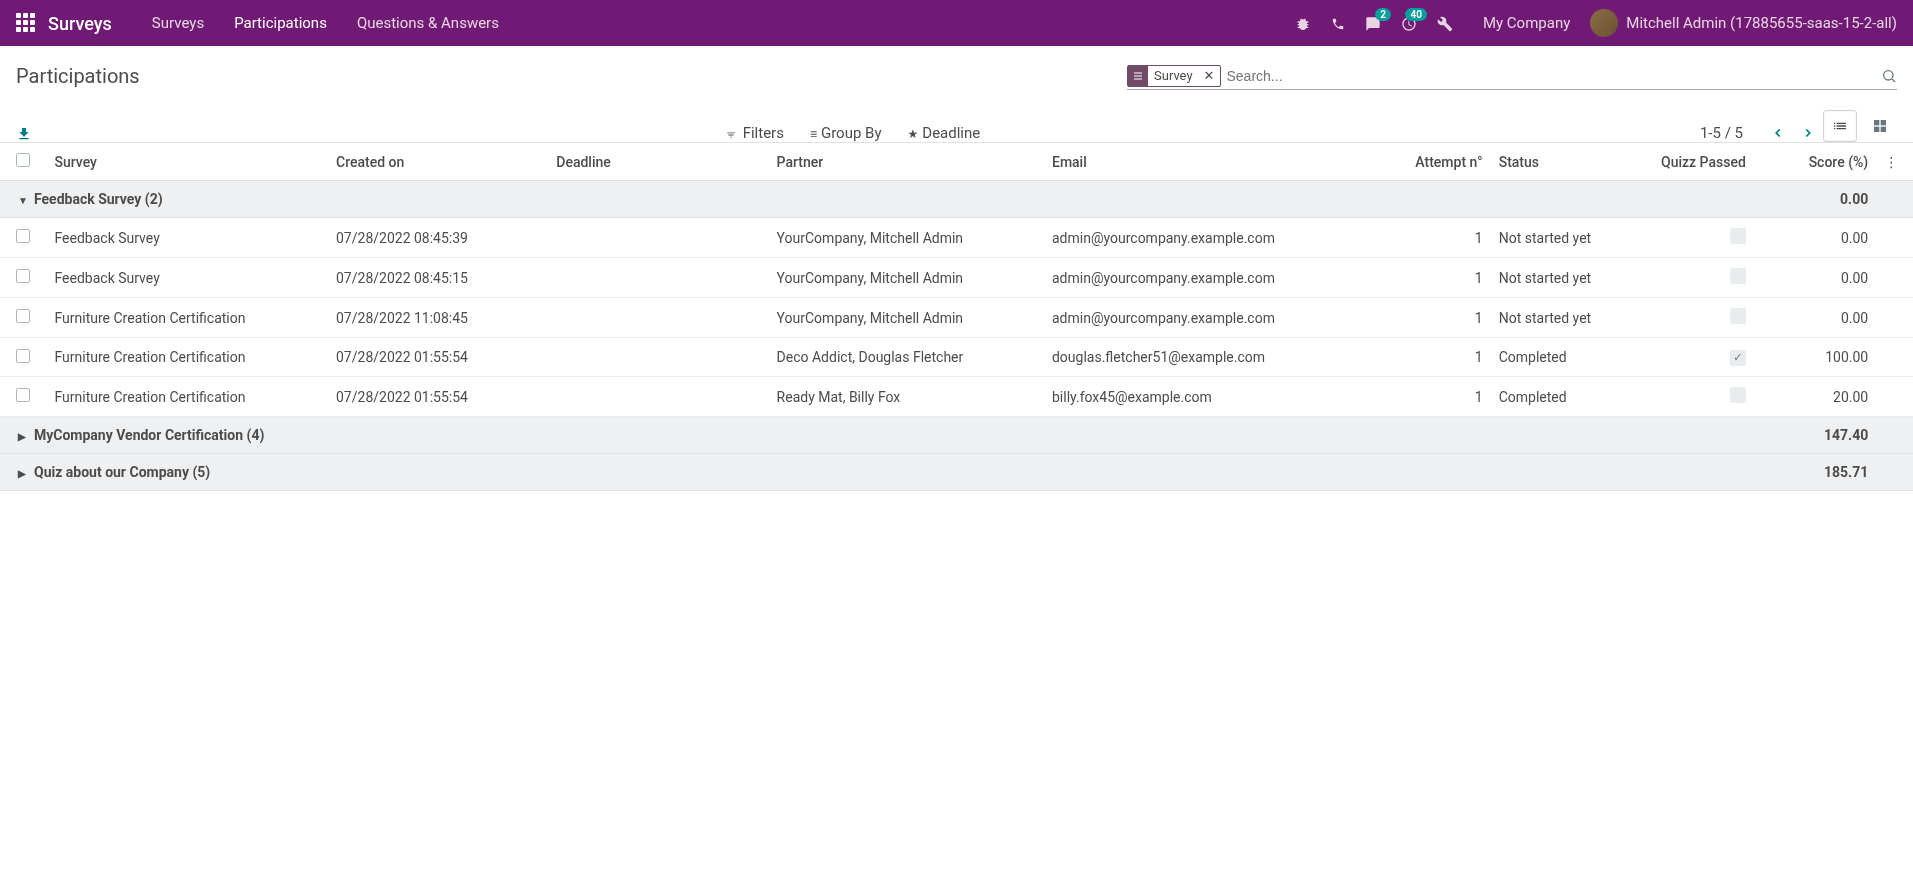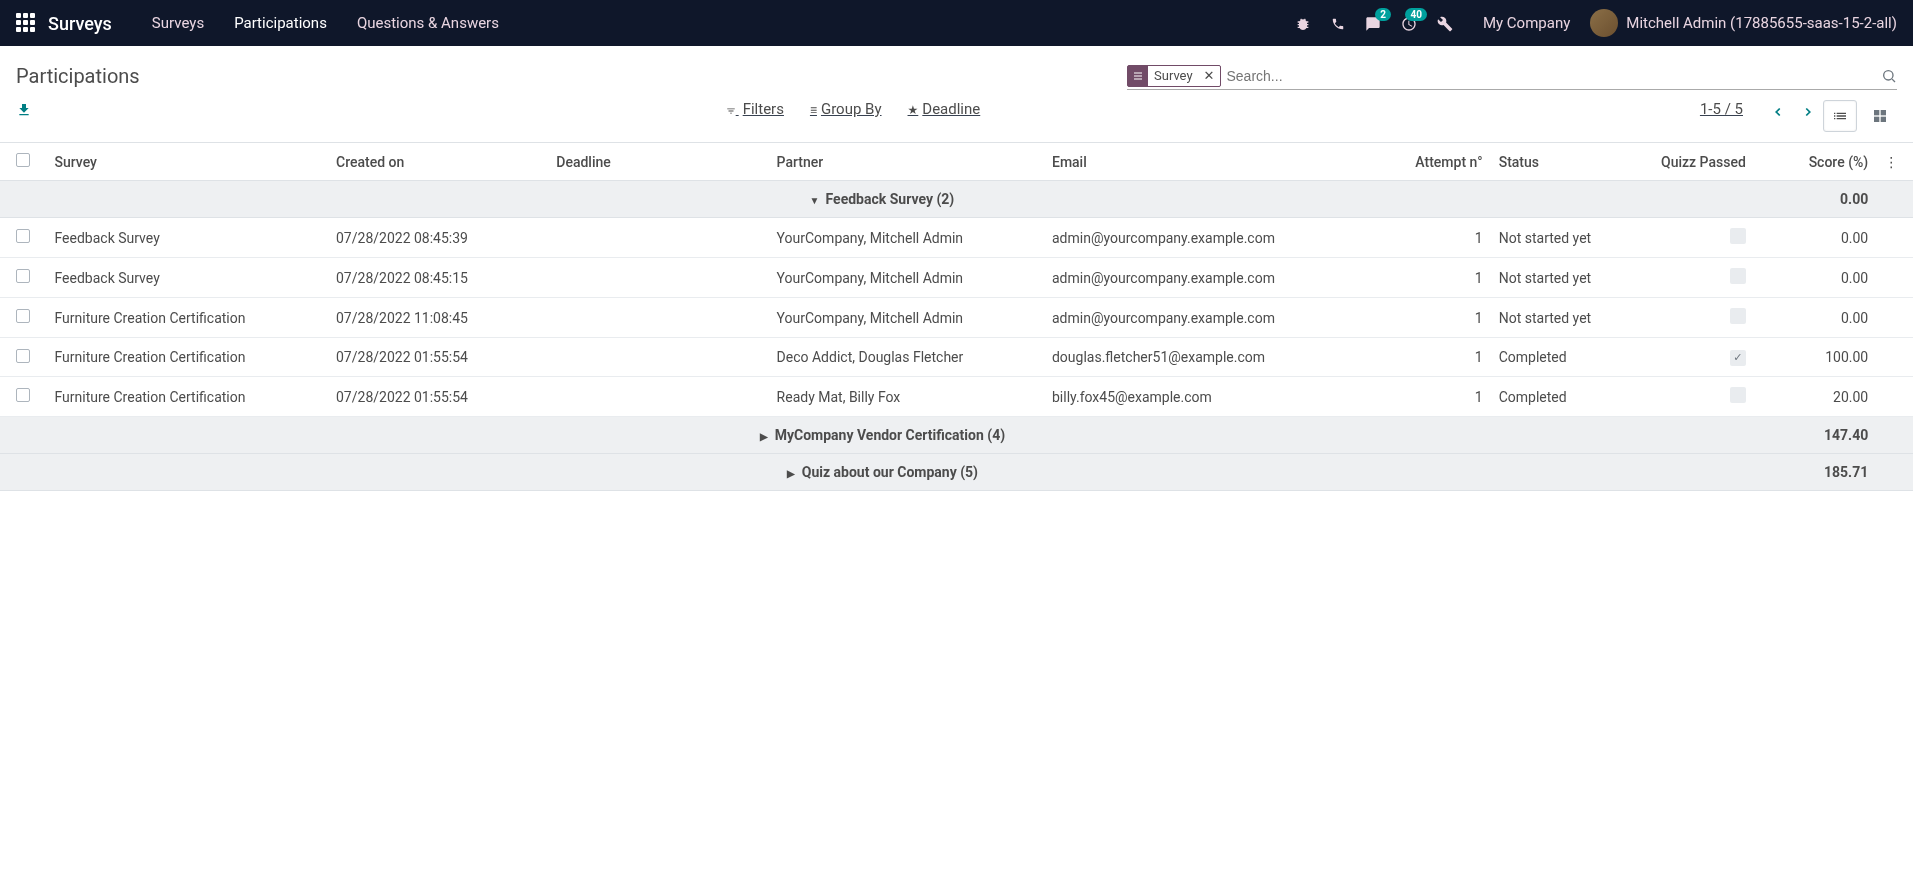--- a/index.html
+++ b/index.html
@@ -1,18 +1,18 @@
 <!DOCTYPE html>
 <html><head>
 <meta charset="utf-8">
 <style>
 * { box-sizing: border-box; margin: 0; padding: 0; }
 body { font-family: -apple-system, BlinkMacSystemFont, "Segoe UI", Roboto, "Helvetica Neue", Arial, sans-serif; font-size: 14px; color: #374151; background: #fff; }
 
-.navbar { background: #0f172a; height: 46px; display: flex; align-items: center; color: #fff; padding: 0 16px; }
+.navbar { background: #701a75; height: 46px; display: flex; align-items: center; color: #fff; padding: 0 16px; }
 .navbar .apps-icon { width: 20px; height: 20px; display: grid; grid-template-columns: repeat(3, 5px); grid-template-rows: repeat(3, 5px); gap: 2px; margin-right: 12px; cursor: pointer; }
 .navbar .apps-icon span { background: #fff; width: 5px; height: 5px; border-radius: 1px; }
 .navbar .brand { font-size: 18px; font-weight: 500; margin-right: 40px; }
 .navbar .nav-link { color: #e9d5e1; margin-right: 30px; cursor: pointer; font-size: 15px; }
 .navbar .nav-link.active { color: #fff; }
 .navbar .spacer { flex: 1; }
 .navbar .sys-icon { color: #e9d5e1; margin: 0 10px; cursor: pointer; position: relative; font-size: 16px; }
 .navbar .badge { position: absolute; top: -6px; right: -10px; background: #00a09d; color: #fff; font-size: 10px; border-radius: 8px; padding: 1px 5px; font-weight: bold; }
 .navbar .company { color: #e9d5e1; margin: 8px 20px; font-size: 15px; cursor: pointer; }
 .navbar .avatar { width: 28px; height: 28px; border-radius: 50%; background: linear-gradient(135deg, #8b6f47, #6b4f2f); margin-right: 8px; }
@@ -23,38 +23,38 @@
 .cp-title { font-size: 20px; color: #4c4c4c; flex-shrink: 0; }
 .cp-row1 .spacer { flex: 1; }
 .search-area { display: flex; align-items: center; border-bottom: 1px solid #aaa; padding: 2px 0; width: 770px; }
 .facet { display: inline-flex; align-items: center; background: #714b67; border: 1px solid #714b67; border-radius: 2px; overflow: hidden; height: 22px; }
 .facet .facet-icon { background: #714b67; color: #fff; padding: 0 5px; font-size: 12px; display: flex; align-items: center; height: 100%; }
 .facet .facet-label { background: #fff; color: #4c4c4c; padding: 0 6px; font-size: 13px; display: flex; align-items: center; height: 100%; }
 .facet .facet-remove { background: #fff; color: #4c4c4c; padding: 0 5px; font-size: 13px; cursor: pointer; display: flex; align-items: center; height: 100%; }
 .search-input { border: none; outline: none; padding: 2px 6px; font-size: 14px; flex: 1; }
 .search-lens { color: #6c757d; cursor: pointer; margin-left: 8px; }
 
-.cp-row2 { display: flex; align-items: flex-start; min-height: 42px; margin-top: 4px; text-decoration: underline; }
+.cp-row2 { display: flex; align-items: flex-end; min-height: 42px; margin-top: 4px; }
 .cp-left-icons { color: #017e84; cursor: pointer; font-size: 15px; }
 .cp-row2 .spacer { flex: 1; }
 .toolbar-btn { color: #4c4c4c; margin-right: 26px; cursor: pointer; font-size: 15px; }
 .toolbar-btn .ticon { font-size: 12px; margin-right: 4px; }
 .pager { margin-right: 20px; color: #4c4c4c; cursor: pointer; font-size: 15px; }
 .pager-arrows { color: #017e84; font-size: 18px; cursor: pointer; margin: 0 8px; }
 .view-switch { display: flex; gap: 6px; }
 .view-btn { width: 34px; height: 32px; display: flex; align-items: center; justify-content: center; border: 1px solid transparent; cursor: pointer; color: #6c757d; font-size: 18px; border-radius: 3px; }
 .view-btn.active { border-color: #ced4da; background: #fff; color: #4c4c4c; box-shadow: inset 0 0 2px rgba(0,0,0,0.1); }
 
 .list-table { width: 100%; border-collapse: collapse; }
 .list-table thead th { text-align: left; padding: 10px 8px; font-weight: 500; color: #4c4c4c; border-bottom: 1px solid #dee2e6; font-size: 14px; }
 .list-table thead th.num { text-align: right; }
 .list-table input[type=checkbox] { width: 14px; height: 14px; border: 1px solid #adb5bd; background: #fff; appearance: none; cursor: pointer; border-radius: 2px; }
 
 .group-row { background: #eef0f2; cursor: pointer; }
-.group-row td { padding: 10px 8px; border-bottom: 1px solid #dee2e6; font-weight: 700; color: #4c4c4c; text-align: center; }
+.group-row td { padding: 10px 8px; border-bottom: 1px solid #dee2e6; font-weight: 700; color: #4c4c4c; }
 .group-toggle { font-size: 10px; margin: 0 6px 0 2px; display: inline-block; width: 10px; }
 .group-row .score { text-align: right; font-weight: 700; }
 .group-row.highlighted { position: relative; }
 .group-row.highlighted .group-label { color: #017e84; }
 .group-row.highlighted .score { color: #017e84; font-weight: 700; }
 .highlight-box { border: 3px solid #e11; position: absolute; pointer-events: none; }
 
 .data-row td { padding: 10px 8px; border-bottom: 1px solid #e9ecef; color: #4c4c4c; }
 .data-row td.num { text-align: right; }
 

